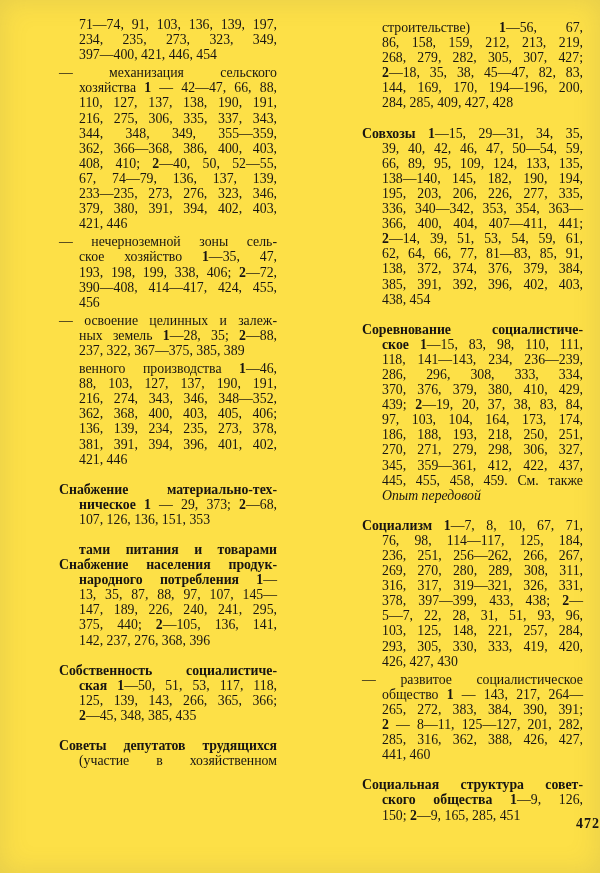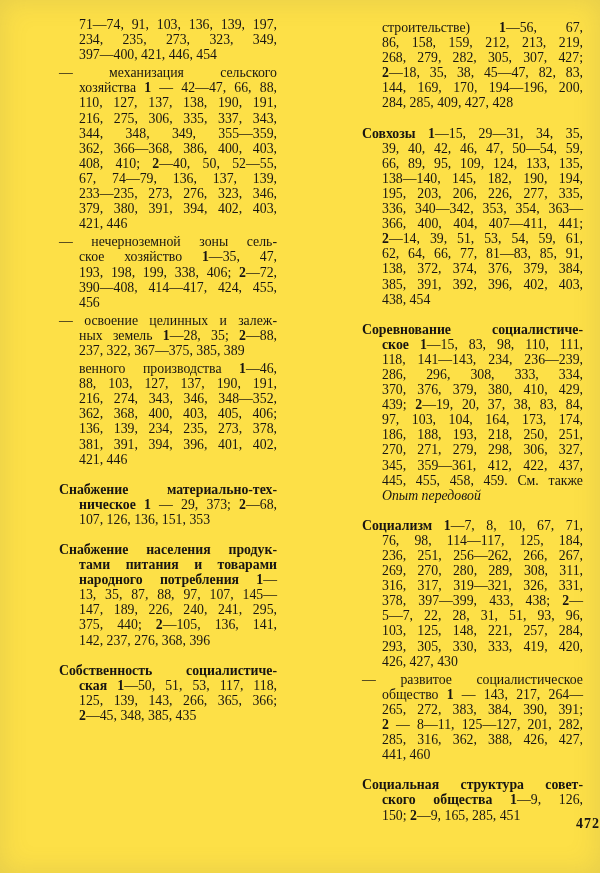--- a/index.html
+++ b/index.html
@@ -88,33 +88,37 @@
         <div class="line"><span class="r">136, 139, 234, 235, 273, 378,</span></div>
         <div class="line"><span class="r">381, 391, 394, 396, 401, 402,</span></div>
         <div class="line end"><span class="r">421, 446</span></div>
       </div>
       <div class="block entry">
         <div class="line first"><span class="b">Снабжение материально-тех-</span></div>
         <div class="line"><span class="b">ническое 1</span><span class="r"> — 29, 373; </span><span class="b">2</span><span class="r">—68,</span></div>
         <div class="line end"><span class="r">107, 126, 136, 151, 353</span></div>
       </div>
       <div class="block entry">
+        <div class="line"><span class="b">тами питания и товарами</span></div>
         <div class="line first"><span class="b">Снабжение населения продук-</span></div>
-        <div class="line"><span class="b">тами питания и товарами</span></div>
         <div class="line"><span class="b">народного потребления 1</span><span class="r">—</span></div>
         <div class="line"><span class="r">13, 35, 87, 88, 97, 107, 145—</span></div>
         <div class="line"><span class="r">147, 189, 226, 240, 241, 295,</span></div>
         <div class="line"><span class="r">375, 440; </span><span class="b">2</span><span class="r">—105, 136, 141,</span></div>
         <div class="line end"><span class="r">142, 237, 276, 368, 396</span></div>
       </div>
       <div class="block entry">
         <div class="line first"><span class="b">Собственность социалистиче-</span></div>
         <div class="line"><span class="b">ская 1</span><span class="r">—50, 51, 53, 117, 118,</span></div>
         <div class="line"><span class="r">125, 139, 143, 266, 365, 366;</span></div>
         <div class="line end"><span class="b">2</span><span class="r">—45, 348, 385, 435</span></div>
+      </div>
+      <div class="block entry">
+        <div class="line first"><span class="b">Советы депутатов трудящихся</span></div>
+        <div class="line"><span class="r">(участие в хозяйственном</span></div>
       </div>
     </div>
   <div class="col col-right">
       <div class="block continuation">
         <div class="line"><span class="r">строительстве) </span><span class="b">1</span><span class="r">—56, 67,</span></div>
         <div class="line"><span class="r">86, 158, 159, 212, 213, 219,</span></div>
         <div class="line"><span class="r">268, 279, 282, 305, 307, 427;</span></div>
         <div class="line"><span class="b">2</span><span class="r">—18, 35, 38, 45—47, 82, 83,</span></div>
         <div class="line"><span class="r">144, 169, 170, 194—196, 200,</span></div>
         <div class="line end"><span class="r">284, 285, 409, 427, 428</span></div>

